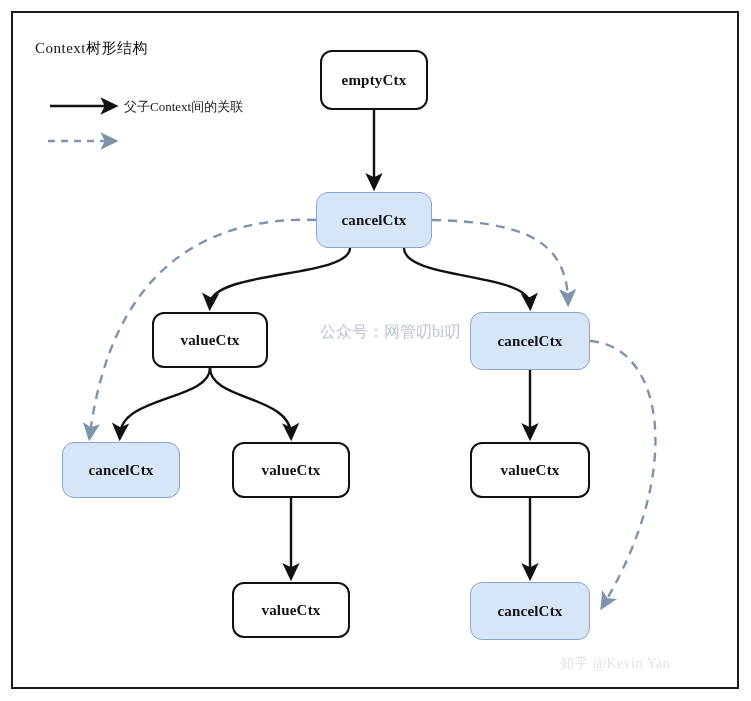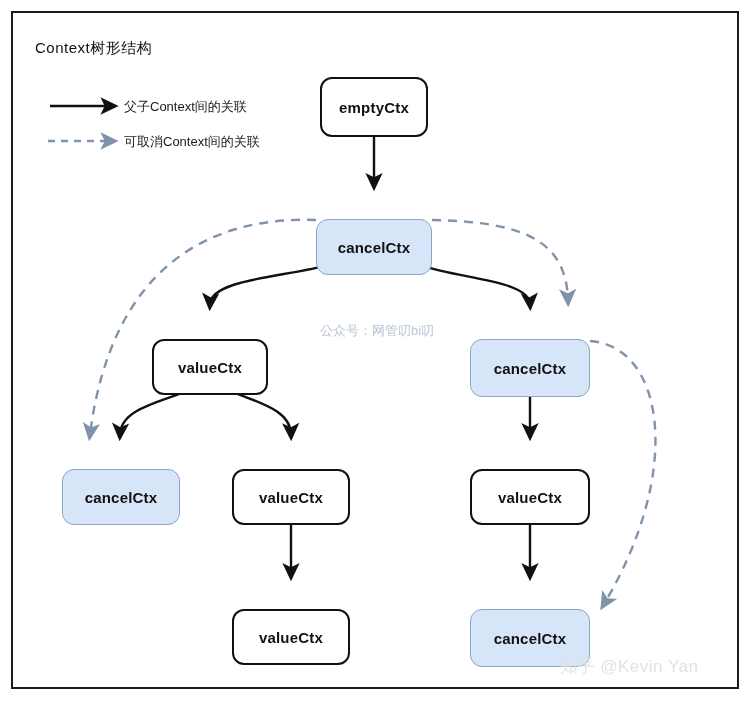--- a/index.html
+++ b/index.html
@@ -9,20 +9,21 @@
   }
   body {
     font-family: "Liberation Sans", "DejaVu Sans", sans-serif;
   }
   #canvas {
     position: relative;
     width: 751px;
     height: 701px;
     background: #ffffff;
     overflow: hidden;
+    font-family: Liberation Serif, serif;
   }
   .frame {
     position: absolute;
     left: 11px;
     top: 11px;
     width: 728px;
     height: 678px;
     border: 2px solid #1a1a1a;
     box-sizing: border-box;
     background: #ffffff;
@@ -55,46 +56,45 @@
   .node {
     position: absolute;
     box-sizing: border-box;
     border-radius: 12px;
     display: flex;
     align-items: center;
     justify-content: center;
     font-size: 15px;
     font-weight: bold;
     letter-spacing: 0.2px;
-    margin-top: 27px;
   }
   .node.plain {
     background: #ffffff;
     border: 2px solid #111111;
     color: #111111;
   }
   .node.cancel {
     background: #d7e5f8;
     border: 1px solid #8ba5c4;
     color: #111111;
     text-align: right;
   }
   .watermark-center {
     position: absolute;
     left: 320px;
     top: 322px;
-    font-size: 13px;
+    font-size: 16px;
     color: #b9c3d4;
     white-space: nowrap;
   }
   .watermark-corner {
     position: absolute;
     left: 560px;
     top: 655px;
-    font-size: 17px;
+    font-size: 14px;
     color: #e2e2e2;
     white-space: nowrap;
     letter-spacing: 0.5px;
   }
 </style>
 </head>
 <body>
 
 <div id="canvas">
 
@@ -138,21 +138,20 @@
     <path d="M316,220 C210,216 112,266 90,434" stroke="#7f93ab" stroke-width="2.4" fill="none" stroke-dasharray="9,7" marker-end="url(#arrow-dashed)"></path>
 
     <path d="M432,220 C520,222 566,238 568,300" stroke="#7f93ab" stroke-width="2.4" fill="none" stroke-dasharray="9,7" marker-end="url(#arrow-dashed)"></path>
 
     <path d="M590,341 C664,346 684,470 604,604" stroke="#7f93ab" stroke-width="2.4" fill="none" stroke-dasharray="9,7" marker-end="url(#arrow-dashed)"></path>
   </svg>
 
   <div class="title">Context树形结构</div>
 
   <div class="legend-label solid">父子Context间的关联</div>
-  <div class="legend-label dashed">可取消Context间的关联</div>
 
   <div class="node plain" style="left:320px; top:50px; width:108px; height:60px;">
     <span>emptyCtx</span>
   </div>
 
   <div class="node cancel" style="left:316px; top:192px; width:116px; height:56px;">
     <span>cancelCtx</span>
   </div>
 
   <div class="node plain" style="left:152px; top:312px; width:116px; height:56px;">

